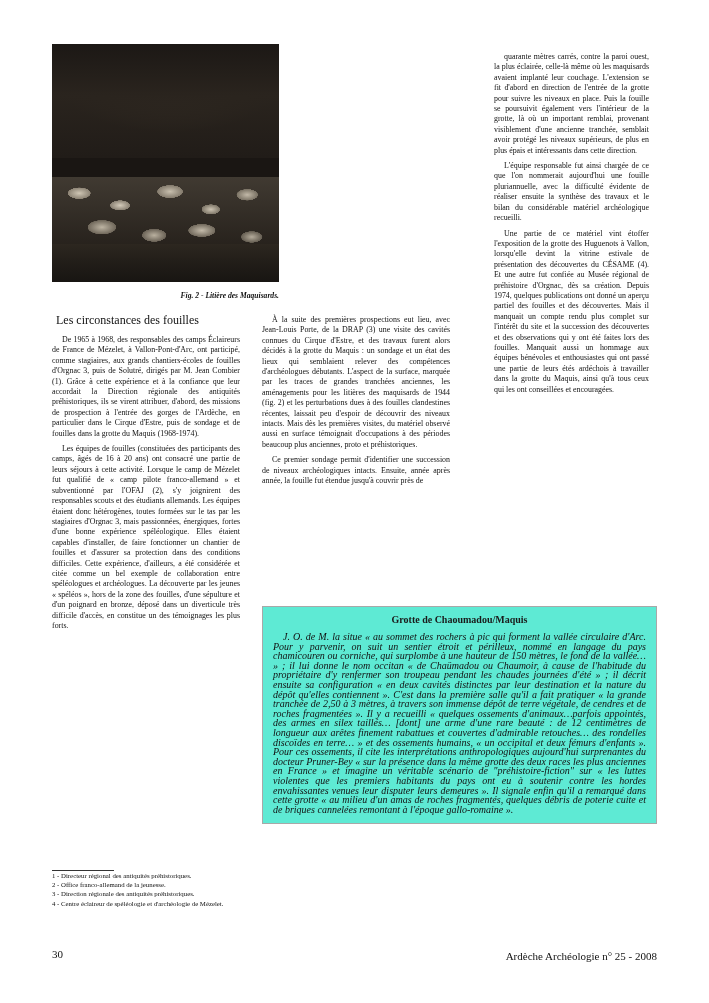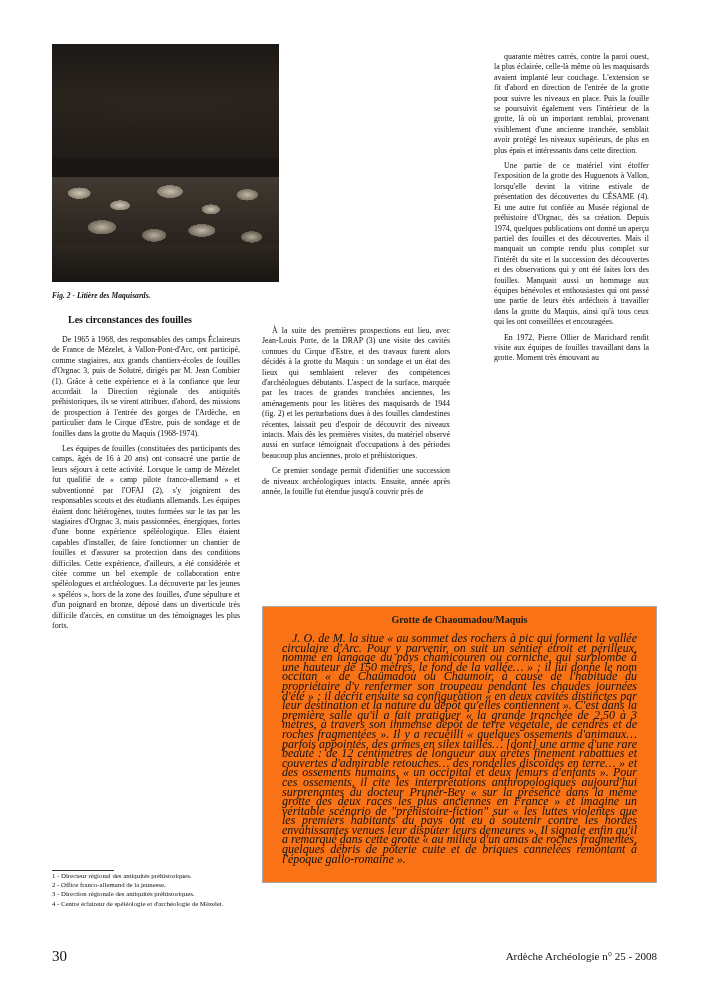--- a/index.html
+++ b/index.html
@@ -55,45 +55,45 @@
     left:0; right:0; top:0; height:48%;
     background:linear-gradient(180deg,#1c1815 0%, #2a241e 45%, rgba(60,52,44,0.2) 100%);
   }
   .photo .floor{
     position:absolute;
     left:0; right:0; bottom:0; height:16%;
     background:linear-gradient(180deg, rgba(45,39,32,0.9), #181512);
   }
   .fig-caption{
     margin-top:9px;
-    text-align:left;
+    text-align:right;
     font-size:7.6px;
     font-style:italic;
     font-weight:bold;
     color:#111;
   }
   
   .col{
     position:absolute;
     font-size:7.9px;
     line-height:10.4px;
     text-align:justify;
     color:#111;
   }
   .col p{margin:0 8px 0 0; text-indent:10px;}
   .col p + p{margin-top:5px;}
   h2.sec{
-    font-size:10px;
-    font-weight:bold;
-    margin:0 0 8px 16px;
+    font-size:12px;
+    font-weight:normal;
+    margin:0 0 8px 4px;
     line-height:14px;
     text-indent:0;
   }
   #col1{ left:52px; top:313px; width:196px; }
-  #col2{ left:262px; top:326px; width:196px; }
+  #col2{ left:262px; top:315px; width:196px; }
   #col3{ left:494px; top:52px; width:163px; }
   .col3 h2.sec{ margin-top:12px; }
   
   .footnotes{
     position:absolute;
     left:52px; top:870px;
     width:240px;
     font-size:6.8px;
     line-height:9.2px;
     color:#111;
@@ -104,44 +104,44 @@
     background:#333;
     margin-bottom:4px;
   }
   .footnotes div{margin:0;}
   
   .box{
     position:absolute;
     left:262px; top:606px;
     width:395px;
     border:1px solid #a8a8a8;
-    background:#f97316;
+    background:#5eead4;
     box-sizing:border-box;
     padding:7px 10px 9px 10px;
   }
   .box h3{
     margin:0 0 7px 0;
     text-align:center;
     font-size:10px;
     font-weight:bold;
   }
   .box p{
-    margin:9px;
-    font-size:12px;
+    margin:0;
+    font-size:10px;
     line-height:9.6px;
     text-align:justify;
     font-style:italic;
     text-indent:10px;
     color:#111;
   }
   
   .footer-left{
     position:absolute;
     left:52px; top:948px;
-    font-size:15px;
+    font-size:11px;
     color:#111;
   }
   .footer-right{
     position:absolute;
     right:52px; top:950px;
     font-size:11px;
     color:#111;
   }
 </style>
 </head>
@@ -164,22 +164,22 @@
     <p>Les équipes de fouilles (constituées des participants des camps, âgés de 16 à 20 ans) ont consacré une partie de leurs séjours à cette activité. Lorsque le camp de Mézelet fut qualifié de « camp pilote franco-allemand » et subventionné par l'OFAJ (2), s'y joignirent des responsables scouts et des étudiants allemands. Les équipes étaient donc hétérogènes, toutes formées sur le tas par les stagiaires d'Orgnac 3, mais passionnées, énergiques, fortes d'une bonne expérience spéléologique. Elles étaient capables d'installer, de faire fonctionner un chantier de fouilles et d'assurer sa protection dans des conditions difficiles. Cette expérience, d'ailleurs, a été considérée et citée comme un bel exemple de collaboration entre spéléologues et archéologues. La découverte par les jeunes « spéléos », hors de la zone des fouilles, d'une sépulture et d'un poignard en bronze, déposé dans un diverticule très difficile d'accès, en constitue un des témoignages les plus forts.</p>
   </div>
 
   <div class="col" id="col2">
     <p>À la suite des premières prospections eut lieu, avec Jean-Louis Porte, de la DRAP (3) une visite des cavités connues du Cirque d'Estre, et des travaux furent alors décidés à la grotte du Maquis : un sondage et un état des lieux qui semblaient relever des compétences d'archéologues débutants. L'aspect de la surface, marquée par les traces de grandes tranchées anciennes, les aménagements pour les litières des maquisards de 1944 (fig. 2) et les perturbations dues à des fouilles clandestines récentes, laissait peu d'espoir de découvrir des niveaux intacts. Mais dès les premières visites, du matériel observé aussi en surface témoignait d'occupations à des périodes beaucoup plus anciennes, proto et préhistoriques.</p>
     <p>Ce premier sondage permit d'identifier une succession de niveaux archéologiques intacts. Ensuite, année après année, la fouille fut étendue jusqu'à couvrir près de</p>
   </div>
 
   <div class="col col3" id="col3">
     <p>quarante mètres carrés, contre la paroi ouest, la plus éclairée, celle-là même où les maquisards avaient implanté leur couchage. L'extension se fit d'abord en direction de l'entrée de la grotte pour suivre les niveaux en place. Puis la fouille se poursuivit également vers l'intérieur de la grotte, là où un important remblai, provenant visiblement d'une ancienne tranchée, semblait avoir protégé les niveaux supérieurs, de plus en plus épais et intéressants dans cette direction.</p>
+    <p>L'équipe responsable fut ainsi chargée de ce que l'on nommerait aujourd'hui une fouille pluriannuelle, avec la difficulté évidente de réaliser ensuite la synthèse des travaux et le bilan du considérable matériel archéologique recueilli.</p>
     <p>Une partie de ce matériel vint étoffer l'exposition de la grotte des Huguenots à Vallon, lorsqu'elle devint la vitrine estivale de présentation des découvertes du CÉSAME (4). Et une autre fut confiée au Musée régional de préhistoire d'Orgnac, dès sa création. Depuis 1974, quelques publications ont donné un aperçu partiel des fouilles et des découvertes. Mais il manquait un compte rendu plus complet sur l'intérêt du site et la succession des découvertes et des observations qui y ont été faites lors des fouilles. Manquait aussi un hommage aux équipes bénévoles et enthousiastes qui ont passé une partie de leurs étés ardéchois à travailler dans la grotte du Maquis, ainsi qu'à tous ceux qui les ont conseillées et encouragées.</p>
-    <p>En 1972, Pierre Ollier de Marichard rendit visite aux équipes de fouilles travaillant dans la grotte. Moment très émouvant au</p>
   </div>
 
   <div class="box">
     <h3>Grotte de Chaoumadou/Maquis</h3>
     <p>J. O. de M. la situe « au sommet des rochers à pic qui forment la vallée circulaire d'Arc. Pour y parvenir, on suit un sentier étroit et périlleux, nommé en langage du pays chamicouren  ou corniche, qui surplombe à une hauteur de 150 mètres, le fond de la vallée… » ; il lui donne le nom occitan « de Chaümadou ou Chaumoir, à cause de l'habitude du propriétaire d'y renfermer son troupeau pendant les chaudes journées d'été » ; il décrit ensuite sa configuration « en deux cavités distinctes par leur destination et la nature du dépôt qu'elles contiennent ». C'est dans la première salle qu'il a fait pratiquer « la grande tranchée de 2,50 à 3 mètres, à travers son immense dépôt de terre végétale, de cendres et de roches fragmentées ». Il y a recueilli « quelques ossements d'animaux…parfois appointés, des armes en silex taillés… [dont] une arme d'une rare beauté : de 12 centimètres de longueur aux arêtes finement rabattues et couvertes d'admirable retouches… des rondelles discoïdes en terre… » et des ossements humains, « un occipital et deux fémurs d'enfants ». Pour ces ossements, il cite les interprétations anthropologiques aujourd'hui surprenantes du docteur Pruner-Bey « sur la présence dans la même grotte des deux races les plus anciennes en France » et imagine un véritable scénario de "préhistoire-fiction" sur « les luttes violentes que les premiers habitants du pays ont eu à soutenir contre les hordes envahissantes venues leur disputer leurs demeures ». Il signale enfin qu'il a remarqué dans cette grotte « au milieu d'un amas de roches fragmentés, quelques débris de poterie cuite et de briques cannelées remontant à l'époque gallo-romaine ».</p>
   </div>
 
   <div class="footnotes">
     <div class="fn-rule"></div>
     <div>1 - Directeur régional des antiquités préhistoriques.</div>

